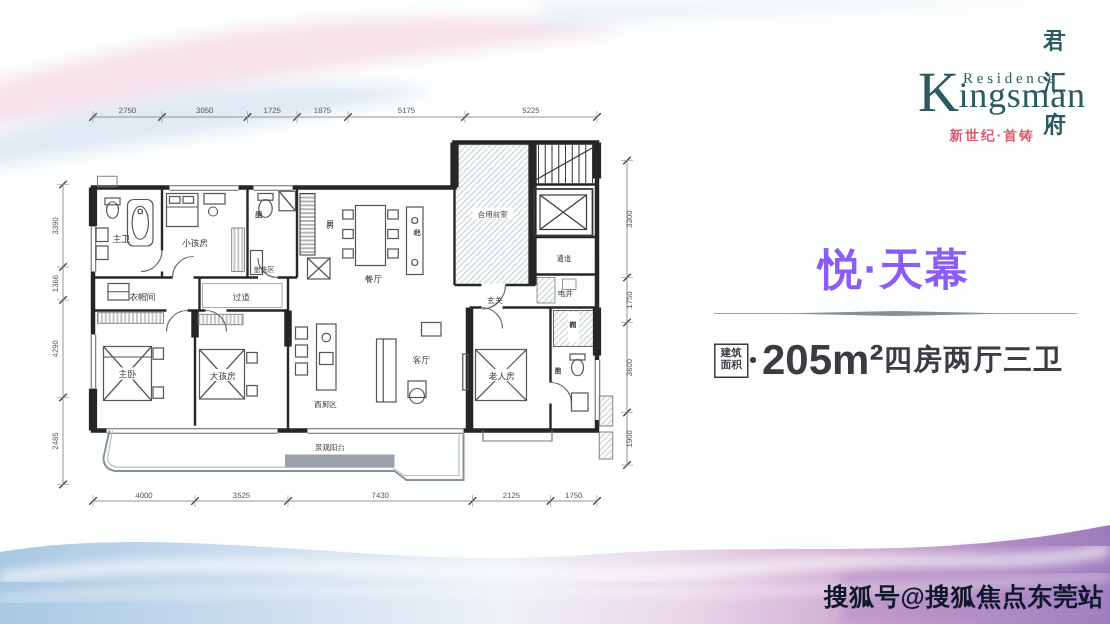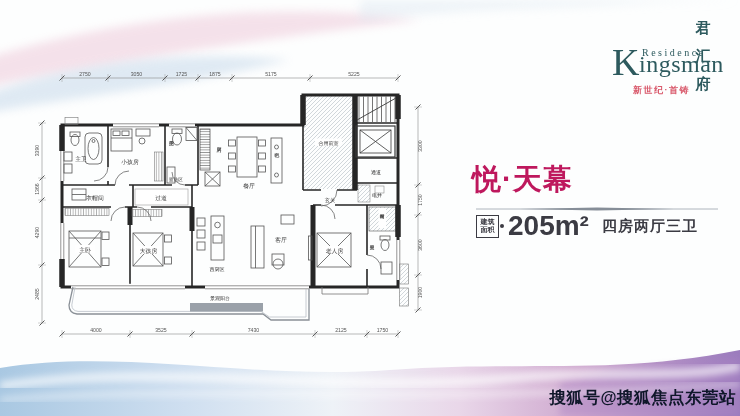--- a/index.html
+++ b/index.html
@@ -9,29 +9,29 @@
   svg text{font-family:"Liberation Sans",sans-serif;}
   .vt{writing-mode:vertical-rl;text-orientation:upright;}
   
   .logo-k{left:612px;top:40px;font-family:"Liberation Serif",serif;font-size:38px;color:#2d5a5e;}
   .logo-res{left:642px;top:47px;font-family:"Liberation Serif",serif;font-size:10px;letter-spacing:2.5px;color:#2d5a5e;}
   .logo-ing{left:639px;top:51px;font-family:"Liberation Serif",serif;font-size:24px;letter-spacing:.5px;color:#2d5a5e;}
   .logo-vert{left:694px;top:20px;width:18px;display:flex;flex-direction:column;gap:13px;
              font-size:15px;line-height:15px;font-weight:600;color:#2d5a5e;text-align:center;}
   .logo-tag{left:633px;top:84px;font-size:9px;letter-spacing:1.5px;font-weight:600;color:#d95a6c;text-align:right;}
   
-  .unit-title{left:472px;top:160px;width:248px;text-align:left;font-size:29px;font-weight:700;
-              letter-spacing:1px;color:#be185d;}
+  .unit-title{left:472px;top:160px;width:248px;text-align:center;font-size:29px;font-weight:700;
+              letter-spacing:1px;color:#8b5cf6;}
   .divider{left:476px;top:206px;width:242px;height:6px;}
-  .spec{left:476px;top:209px;width:250px;height:34px;display:flex;align-items:center;}
+  .spec{left:476px;top:223px;width:250px;height:34px;display:flex;align-items:center;}
   .badge{width:21px;height:21px;border:1.2px solid #3b3b43;display:flex;flex-direction:column;
          align-items:center;justify-content:center;font-size:7px;line-height:8px;font-weight:700;color:#3b3b43;}
   .dot{width:4px;height:4px;border-radius:50%;background:#3b3b43;margin-left:1px;margin-right:4px;}
   .area{font-size:28px;font-weight:600;color:#3b3b43;}
-  .rooms{margin-left:13px;font-size:15px;font-weight:600;letter-spacing:1px;color:#3b3b43;}
+  .rooms{font-size:19px;font-weight:600;letter-spacing:1px;color:#3b3b43;}
   .watermark{right:4px;top:387px;font-size:16.5px;font-weight:600;letter-spacing:.5px;color:#0f172a;}
 </style>
 </head>
 <body>
 
 <div class="page">
 
   <svg class="abs" style="left:0;top:0;" width="740" height="120" viewBox="0 0 740 120">
     <defs>
         <filter id="soft">

